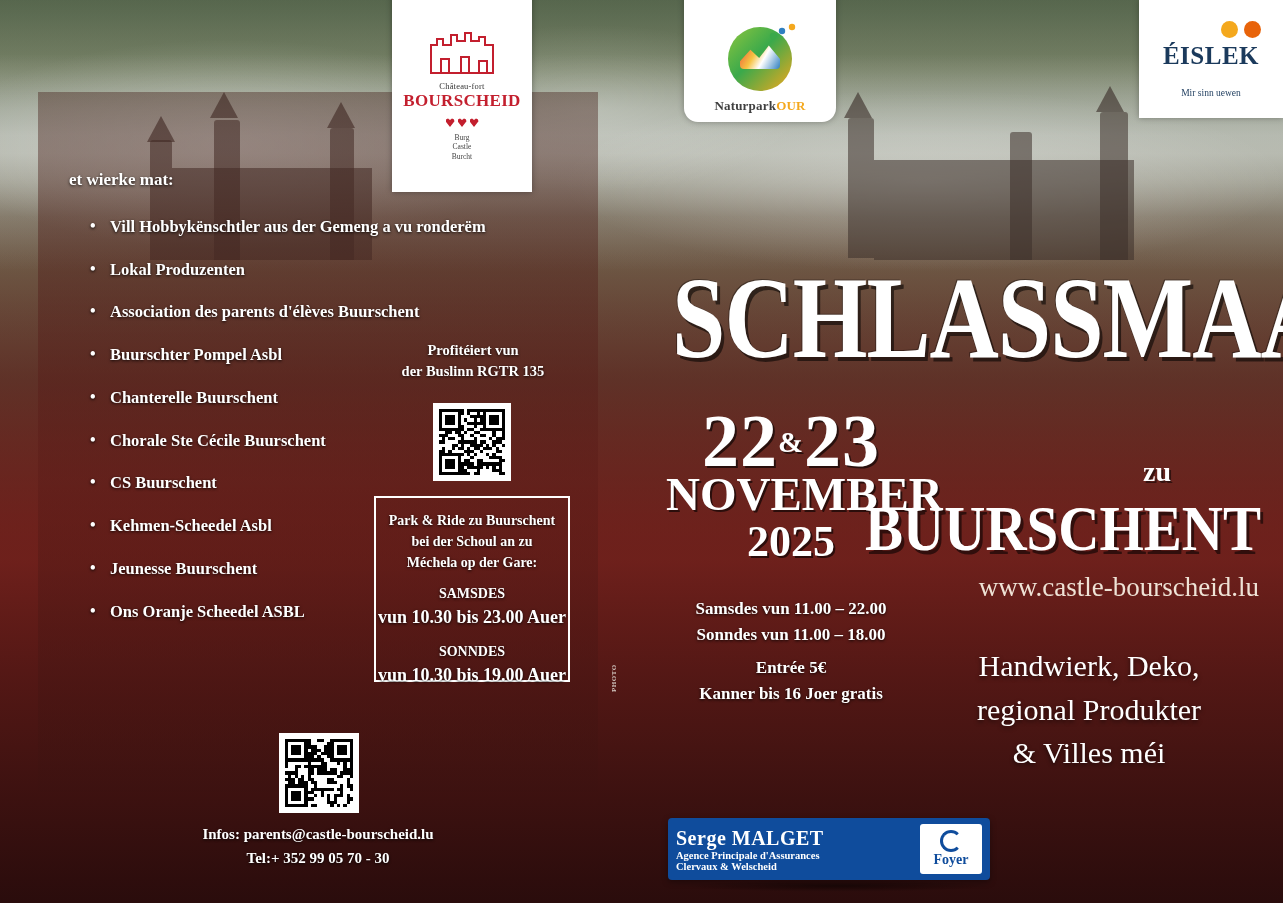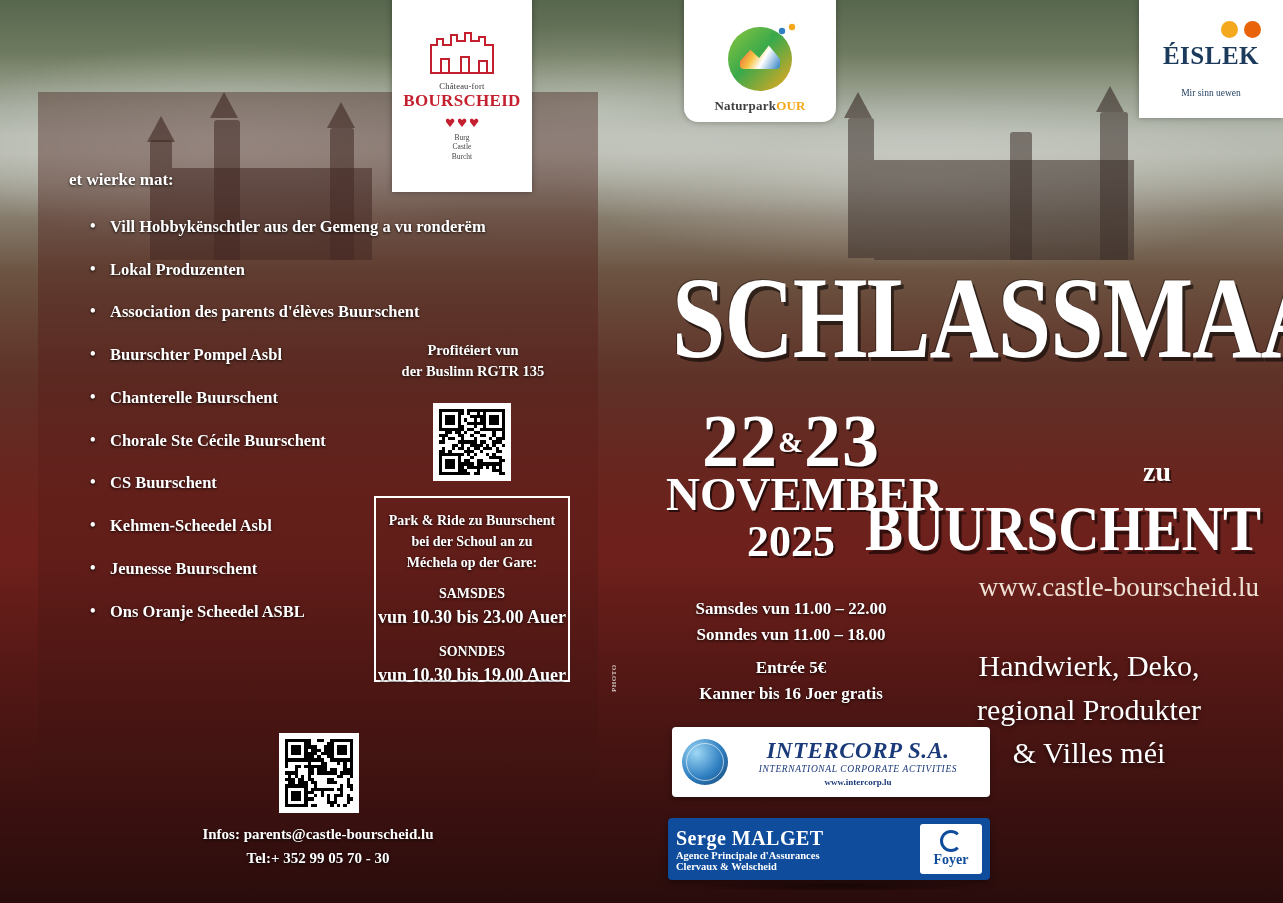--- a/index.html
+++ b/index.html
@@ -1297,28 +1297,20 @@
   <div class="zu">zu</div>
   <div class="buurschent">BUURSCHENT</div>
   <div class="web">www.castle-bourscheid.lu</div>
 
   <div class="tagline">
     <div>Handwierk, Deko,</div>
     <div>regional Produkter</div>
     <div>&amp; Villes méi</div>
   </div>
 
-  <div class="sp-intercorp">
-    <span class="globe"></span>
-    <span class="ic-texts">
-      <span class="ic-name">INTERCORP S.A.</span>
-      <div class="ic-sub">INTERNATIONAL  CORPORATE  ACTIVITIES</div>
-      <div class="ic-url">www.intercorp.lu</div>
-    </span>
-  </div>
 
   <div class="shadow-strip"></div>
 
   <div class="sp-malget">
     <span class="sm-texts">
       <div class="sm-name">Serge  MALGET</div>
       <div class="sm-line">Agence Principale d'Assurances</div>
       <div class="sm-line">Clervaux &amp; Welscheid</div>
     </span>
     <span class="foyer">

